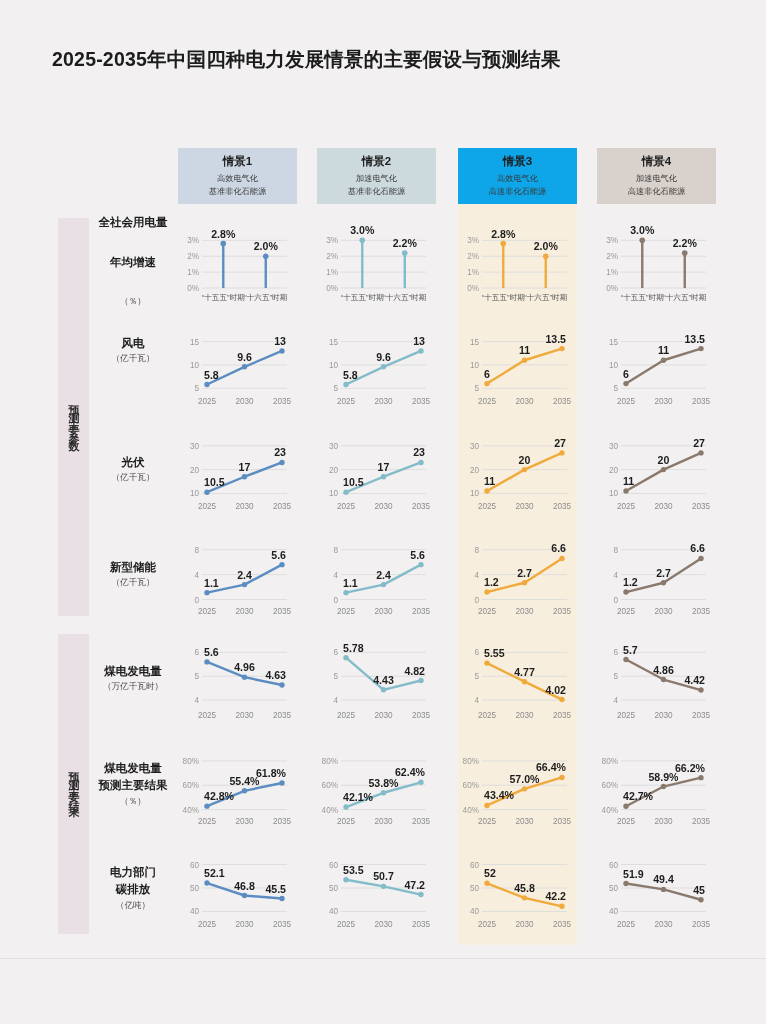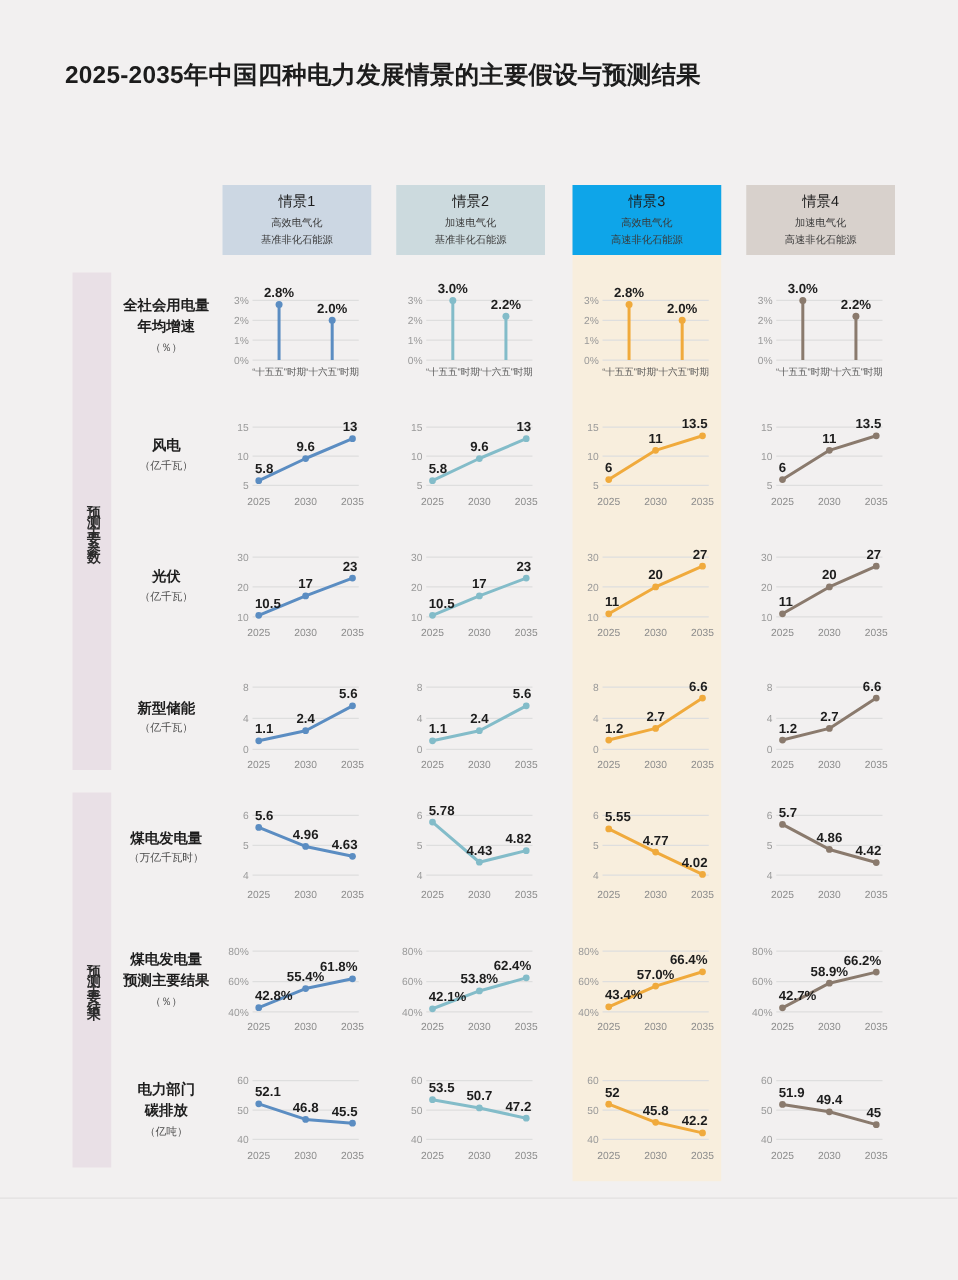--- a/index.html
+++ b/index.html
@@ -20,21 +20,21 @@
     position:absolute;left:52px;top:86px;width:680px;
     font-size:11.6px;color:#3d3d3d;line-height:1.85;
   }
 
   
   .schead{
     position:absolute;top:148px;width:119px;height:56px;
     display:flex;flex-direction:column;align-items:center;justify-content:center;
     gap:1px;
   }
-  .schead .sc-t{font-size:11.5px;font-weight:normal;color:#1d1d1d;margin-bottom:3px;}
+  .schead .sc-t{font-size:11.5px;font-weight:bold;color:#1d1d1d;margin-bottom:3px;}
   .schead .sc-s{font-size:8.2px;color:#3a3a3a;line-height:1.45;}
 
   
   .rail{
     position:absolute;left:58px;width:31px;background:#e9e0e6;
     display:flex;align-items:center;justify-content:center;
   }
   .rail span{
     font-size:11px;font-weight:bold;color:#2b2b2b;
     writing-mode:vertical-rl;letter-spacing:7px;text-align:center;
@@ -106,26 +106,26 @@
     </div>
   <div id="section-rails">
       <div class="rail" style="top: 218px; height: 398px;">
         <span>预测主要参数</span>
       </div>
       <div class="rail" style="top: 634px; height: 300px;">
         <span>预测主要结果</span>
       </div>
     </div>
   <div id="row-labels">
-      <div class="rowlab" style="top: 218px; height: 86px;">
+      <div class="rowlab" style="top: 218px; height: 86px; gap: 23px;">
         <div class="rl-n">全社会用电量</div>
         <div class="rl-n">年均增速</div>
         <div class="rl-u">（％）</div>
       </div>
-      <div class="rowlab" style="top: 320px; height: 88px;">
+      <div class="rowlab" style="top: 306px; height: 88px;">
         <div class="rl-n">风电</div>
         <div class="rl-u">（亿千瓦）</div>
       </div>
       <div class="rowlab" style="top: 425px; height: 88px;">
         <div class="rl-n">光伏</div>
         <div class="rl-u">（亿千瓦）</div>
       </div>
       <div class="rowlab" style="top: 530px; height: 88px;">
         <div class="rl-n">新型储能</div>
         <div class="rl-u">（亿千瓦）</div>

